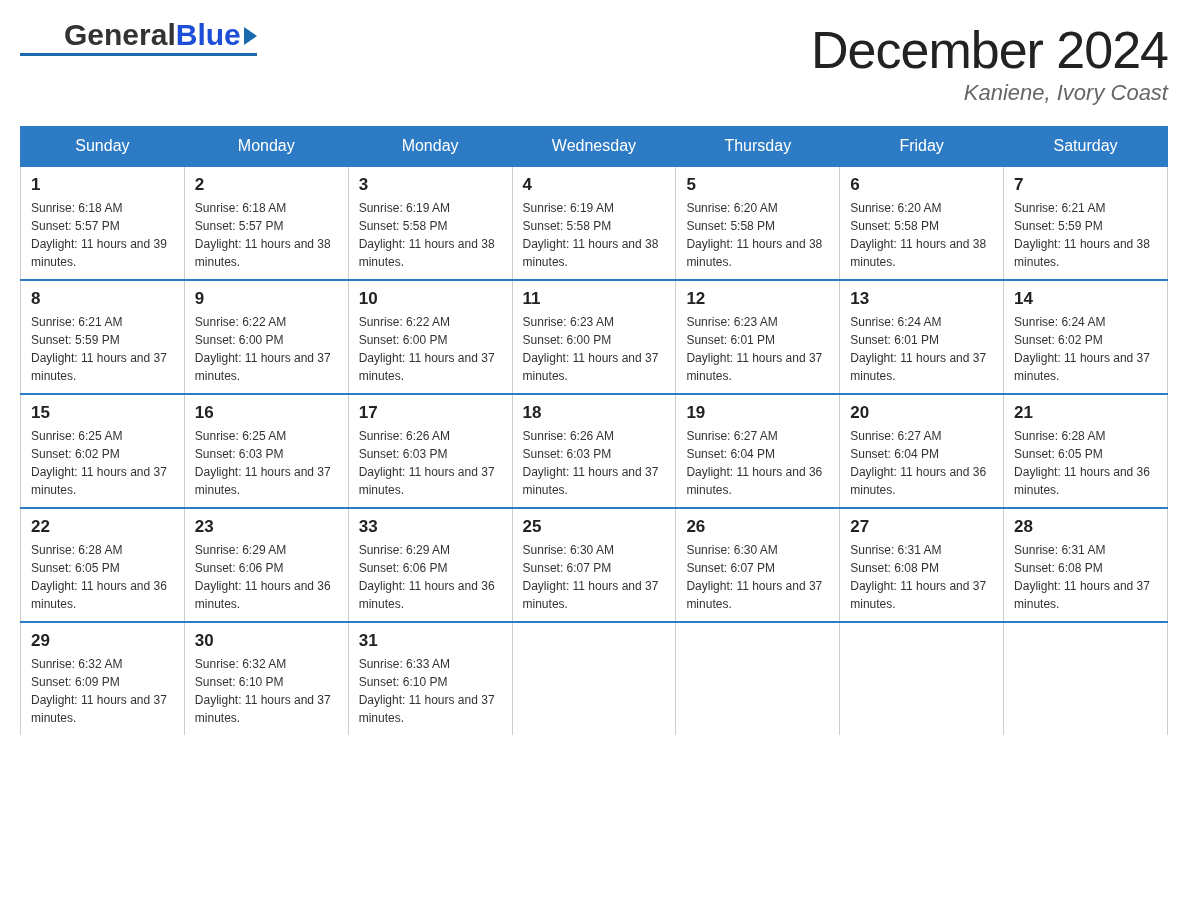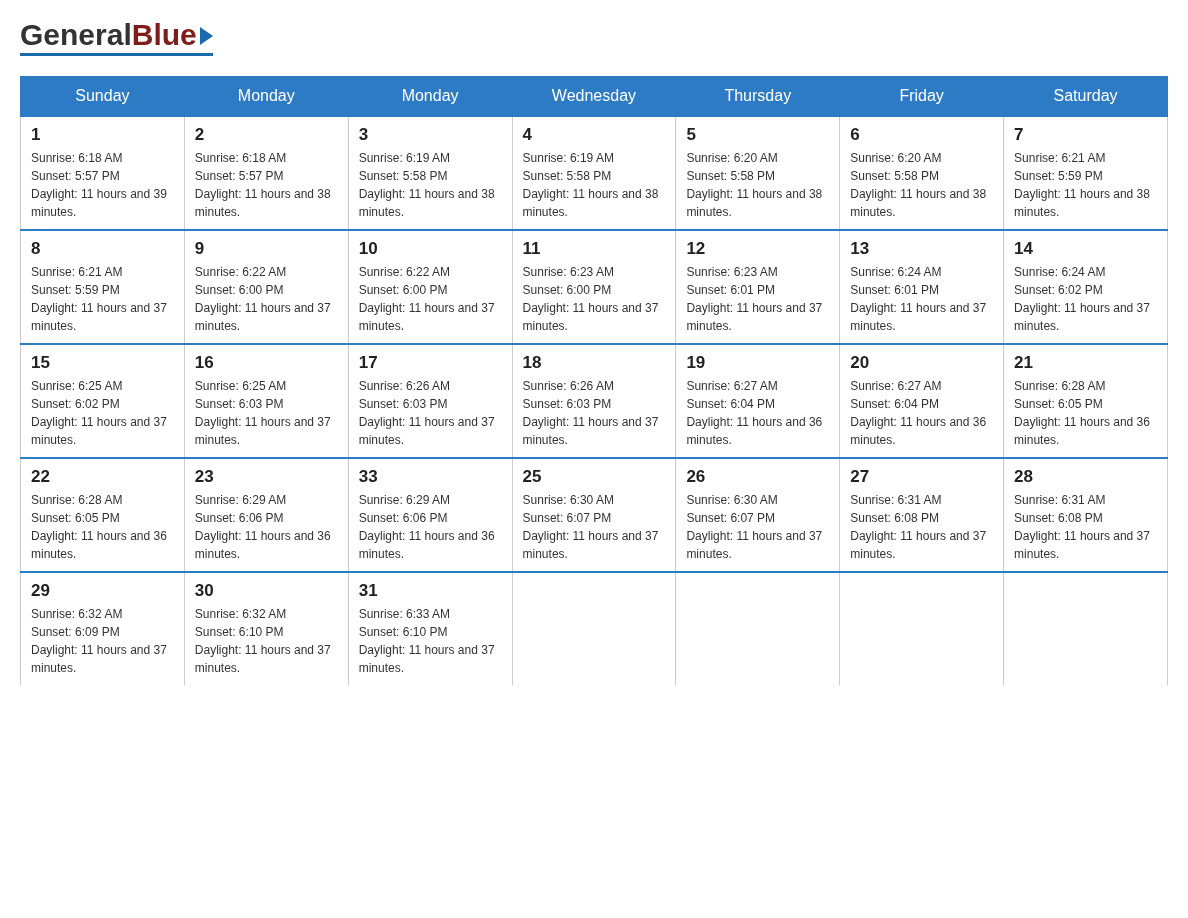--- a/index.html
+++ b/index.html
@@ -69,29 +69,33 @@
       align-items: center;
       gap: 0;
     }
   </style>
 </head>
 <body>
 
 <div class="header">
   <div class="logo-container">
     <div>
-      <div style="display:flex; align-items:center; line-height:1;">
+      <div style="display:flex; align-items:center; line-height:1;margin-left:44px;">
         <span style="font-size:30px; font-weight:bold; color:#333;">General</span>
         <span style="display:inline-flex; align-items:center;">
-          <span style="font-size:30px; font-weight:bold; color:#7f1d1d;">Blue</span>
+          <span style="font-size:30px; font-weight:bold; color:#1d4ed8;">Blue</span>
           <span style="display:inline-block; width:0; height:0; border-left:13px solid #1a6aad; border-top:9px solid transparent; border-bottom:9px solid transparent; margin-left:3px; margin-bottom:-2px;"></span>
         </span>
       </div>
       <div style="height:3px; background:#1a6aad; margin-top:3px; width:100%;"></div>
     </div>
+  </div>
+  <div class="title-block">
+    <div style="font-size:52px; font-weight:300; color:#222; letter-spacing:-1px;">December 2024</div>
+    <div style="font-size:22px; color:#666; font-style:italic;">Kaniene, Ivory Coast</div>
   </div>
 </div>
 
 <table class="calendar" id="calendar-table">
   <thead id="calendar-head">
       <tr>
         <th>Sunday</th>
         <th>Monday</th>
         <th>Monday</th>
         <th>Wednesday</th>

